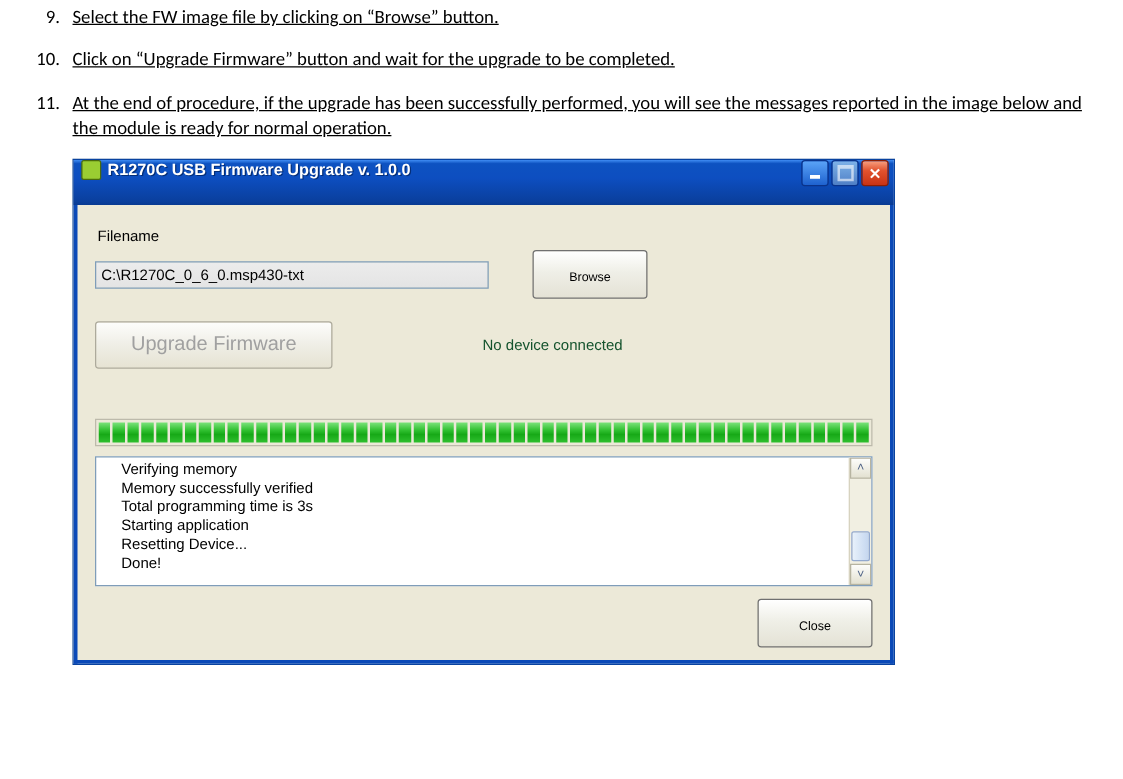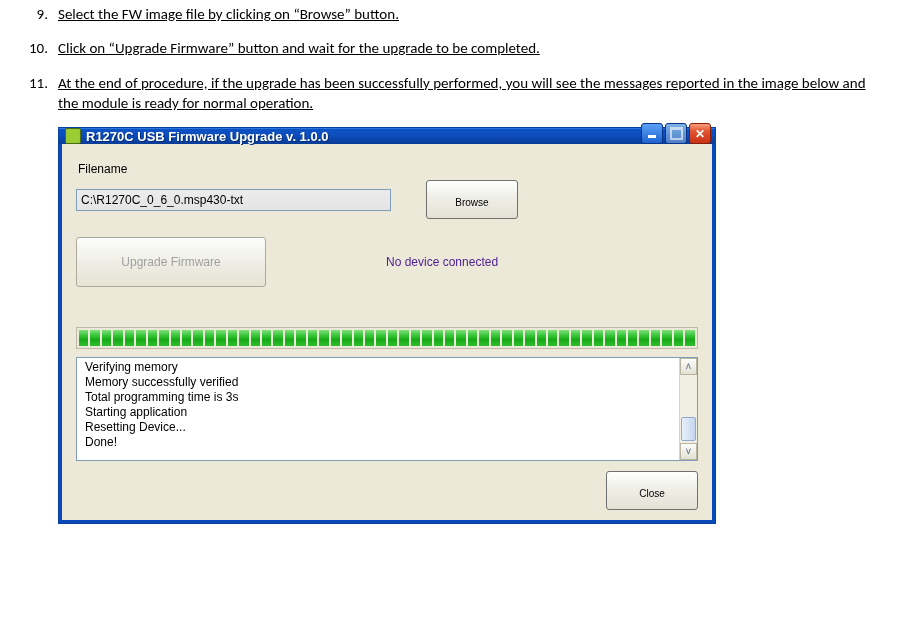--- a/index.html
+++ b/index.html
@@ -40,23 +40,23 @@
   .dialog-wrap {
     margin-left: 40px;
   }
   .dialog {
     width: 656px;
     border: 1px solid #0842a0;
     box-shadow: 0 0 0 1px #c9d5ee inset;
     background: #ece9d8;
   }
   .titlebar {
-    height: 16px;
+    height: 36px;
     display: flex;
-    align-items: flex-end;
+    align-items: flex-start;
     padding: 0 4px 0 6px;
     background: linear-gradient(to bottom,#3f8cf3 0%,#0d52c1 8%,#0d4ec0 40%,#0a3f9d 92%,#083a92 100%);
     color: #fff;
     font-family: "Trebuchet MS", Tahoma, sans-serif;
     font-size: 13px;
     font-weight: bold;
   }
   .titlebar .app-icon {
     width: 16px; height: 16px;
     margin-right: 5px;
@@ -127,30 +127,30 @@
     font-family: Tahoma, sans-serif;
     font-size: 10px;
     padding: 16px 12px;
     cursor: pointer;
   }
 
   .row-upgrade {
     display: flex; align-items: center; gap: 120px; margin-bottom: 40px;
   }
   .upgrade-btn {
-    width: 190px; height: 50px;
+    width: 190px; height: 38px;
     border: 1px solid #adaa9c;
     border-radius: 3px;
     background: linear-gradient(to bottom,#fdfdfb,#efeee6 50%,#e6e3d3);
     color: #a0a0a0;
     font-family: Tahoma, sans-serif;
-    font-size: 12px;
+    font-size: 16px;
     cursor: default;
   }
-  .status-text { color:#4c1d95; }
+  .status-text { color:#14532d; }
 
   .progress {
     height: 22px;
     border: 1px solid #bdbaab;
     background: #ece9d8;
     display: flex;
     gap: 2px;
     padding: 2px;
     box-sizing: border-box;
     margin-bottom: 8px;
@@ -158,21 +158,21 @@
   .progress .seg {
     flex: 1;
     background: linear-gradient(to bottom,#7be27b 0%,#2fbf2f 40%,#17a917 60%,#2fbf2f 100%);
   }
 
   .log {
     position: relative;
     border: 1px solid #7f9db9;
     background: #fff;
     height: 98px;
-    padding: 2px 18px 2px 8px;
+    padding: 2px 18px 2px 20px;
     font-family: "MS Sans Serif","Microsoft Sans Serif",Tahoma,sans-serif;
     font-size: 12px;
     line-height: 15px;
     overflow: hidden;
     margin-bottom: 10px;
   }
   .log-line { white-space: nowrap; }
   .scrollbar {
     position: absolute;
     top: 0; right: 0; bottom: 0;

